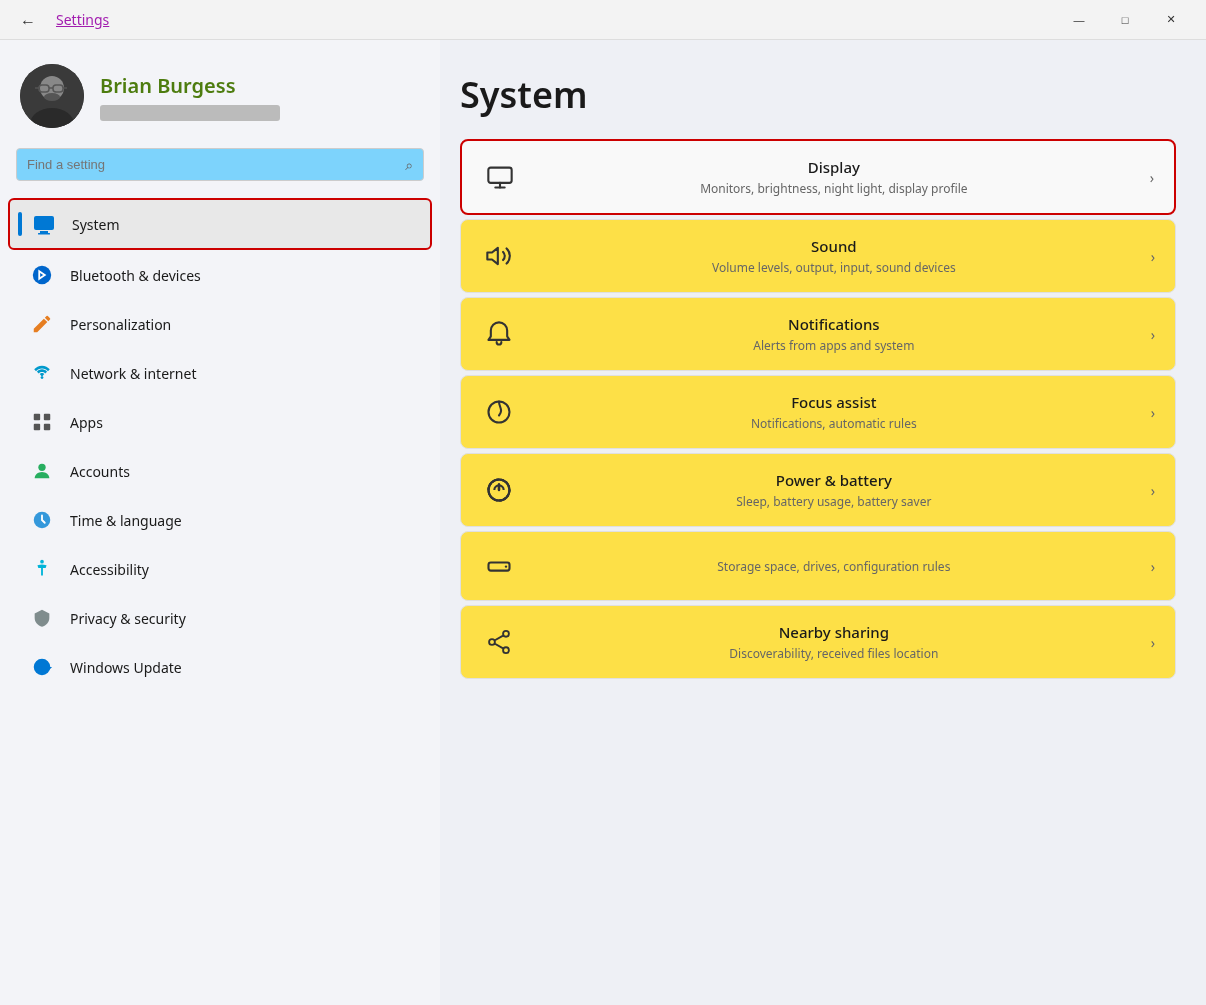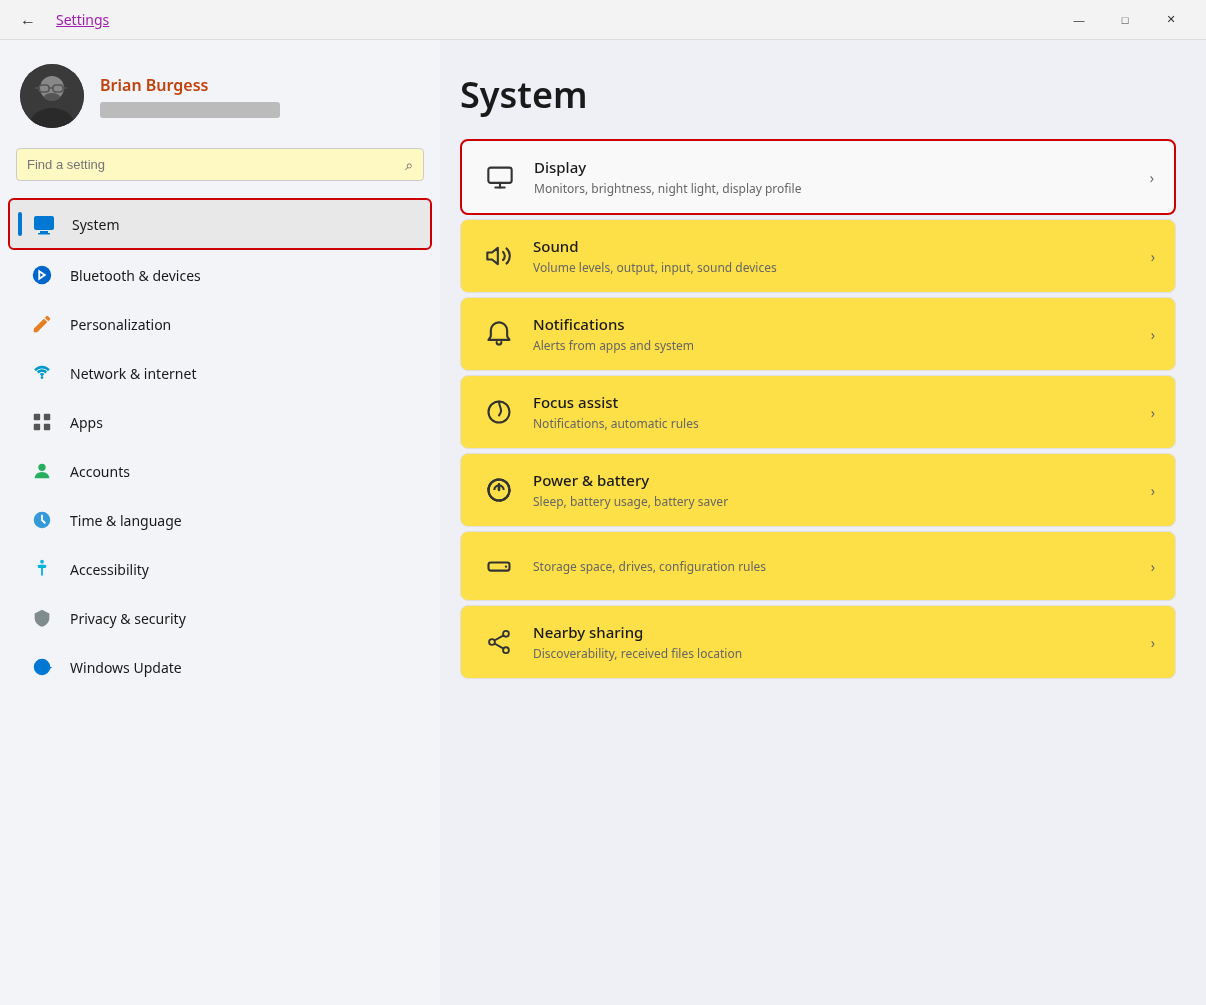--- a/index.html
+++ b/index.html
@@ -93,39 +93,39 @@
       justify-content: center;
       overflow: hidden;
       position: relative;
     }
     .user-info {
       display: flex;
       flex-direction: column;
       gap: 6px;
     }
     .user-name {
-      font-size: 16px;
+      font-size: 20px;
       font-weight: 600;
-      color: #c2410c;
+      color: #4d7c0f;
     }
     .user-email-blur {
       width: 180px;
       height: 16px;
       background: #bbb;
       border-radius: 3px;
     }
 
     
     .search-container {
       padding: 4px 16px 12px 16px;
     }
     .search-box {
       display: flex;
       align-items: center;
-      background: #fef9c3;
+      background: #7dd3fc;
       border: 1px solid #ccc;
       border-radius: 4px;
       padding: 6px 10px;
       gap: 8px;
     }
     .search-input {
       border: none;
       outline: none;
       font-size: 13px;
       color: #555;
@@ -236,20 +236,21 @@
       height: 36px;
       display: flex;
       align-items: center;
       justify-content: center;
       font-size: 22px;
       color: #333;
       flex-shrink: 0;
     }
     .setting-text {
       flex: 1;
+      text-align: center;
     }
     .setting-title {
       font-size: 15px;
       font-weight: 500;
       color: #1a1a1a;
       margin-bottom: 3px;
     }
     .setting-desc {
       font-size: 12px;
       color: #666;

